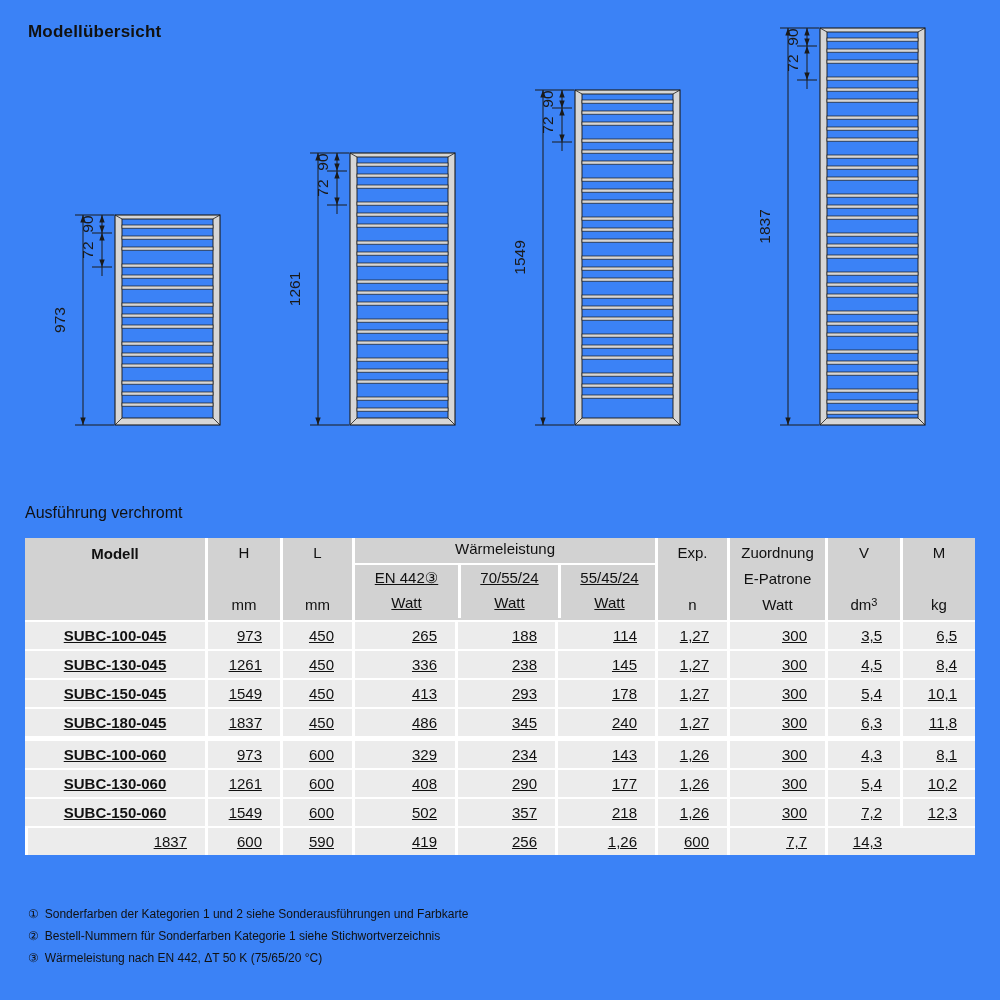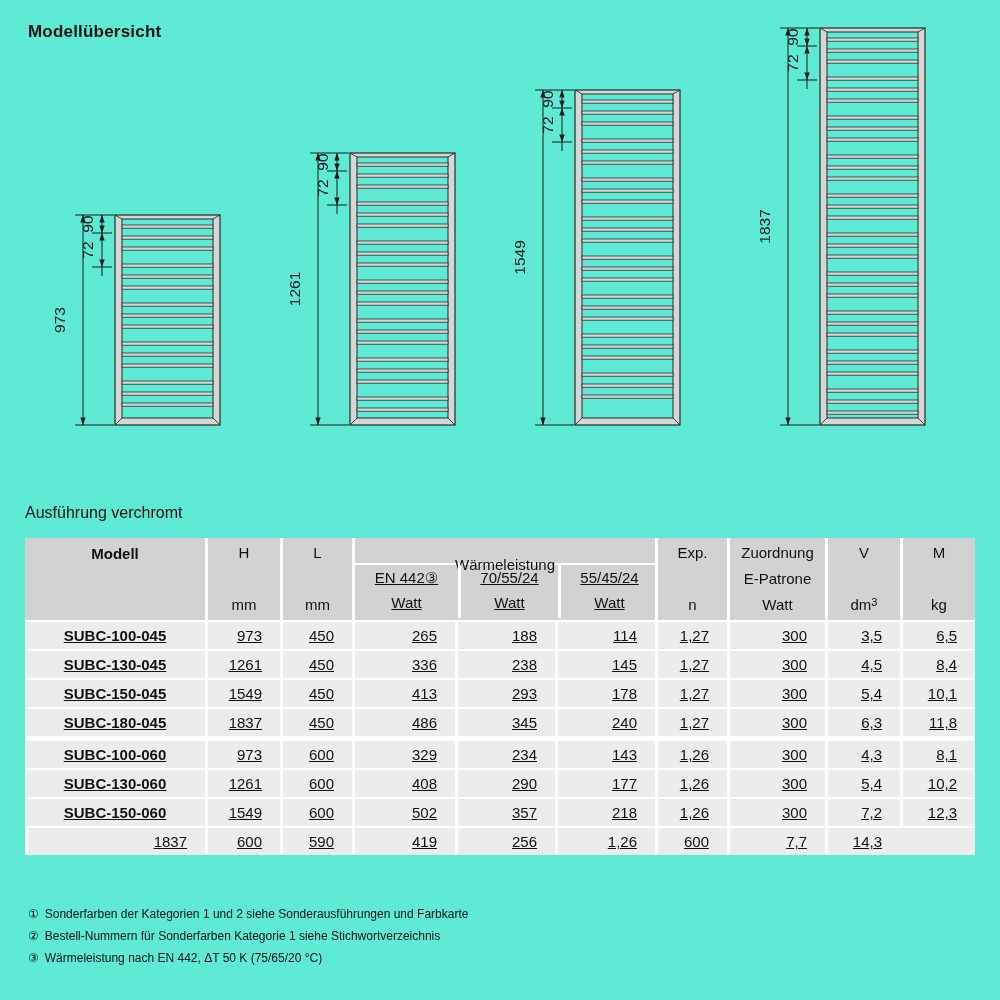--- a/index.html
+++ b/index.html
@@ -1,33 +1,33 @@
 <!DOCTYPE html>
 <html><head>
 <meta charset="utf-8">
 <style>
   * { margin:0; padding:0; box-sizing:border-box; }
   body { background:#fff; font-family:"Liberation Sans", sans-serif; color:#111; }
-  .page { position:relative; width:1000px; height:1000px; background:#5eead4; overflow:hidden; }
+  .page { position:relative; width:1000px; height:1000px; background:#3b82f6; overflow:hidden; }
 
   .title { position:absolute; left:28px; top:22px; font-size:17px; font-weight:bold; letter-spacing:0.2px; }
   .drawing-wrap { position:absolute; left:0; top:0; width:1000px; height:480px; }
 
   .section-title { position:absolute; left:25px; top:504px; font-size:16px; }
 
   .table-wrap { position:absolute; left:25px; top:538px; width:950px; }
   .grid-cols { display:grid; grid-template-columns:180px 75px 72px 103px 100px 100px 72px 98px 75px 75px; }
 
   .thead { background:#d2d2d2; font-size:15px; }
   .thead .hcell { border-left:3px solid #fff; }
   .thead .hcell.first { border-left:none; }
   .hc-stack { display:flex; flex-direction:column; justify-content:space-between; align-items:center; padding:6px 2px 7px 2px; height:82px; }
   .hc-modell { padding-top:7px; text-align:center; font-weight:bold; height:82px; }
   .hc-w { height:82px; padding:0; }
-  .w-top { height:27px; border-bottom:2px solid #fff; text-align:center; padding-top:18px; }
+  .w-top { height:27px; border-bottom:2px solid #fff; text-align:center; padding-top:2px; }
   .w-cols { display:grid; grid-template-columns:103px 100px 100px; height:53px; }
   .w-sub { display:flex; flex-direction:column; justify-content:space-between; align-items:center; padding:4px 2px 7px 2px; border-left:3px solid #fff;text-decoration:underline; }
   .w-sub.first { border-left:none; }
   sup { font-size:11px; vertical-align:4px; }
 
   .tbody { font-size:15px;text-decoration:underline; }
   .trow { height:29px; border-top:2px solid #fff; background:#ececec; align-items:center; }
   .trow.group-start { height:32px; border-top:5px solid #fff; }
   .tcell { border-left:3px solid #fff; height:100%; display:flex; align-items:center; }
   .tcell.first { border-left:none; }

